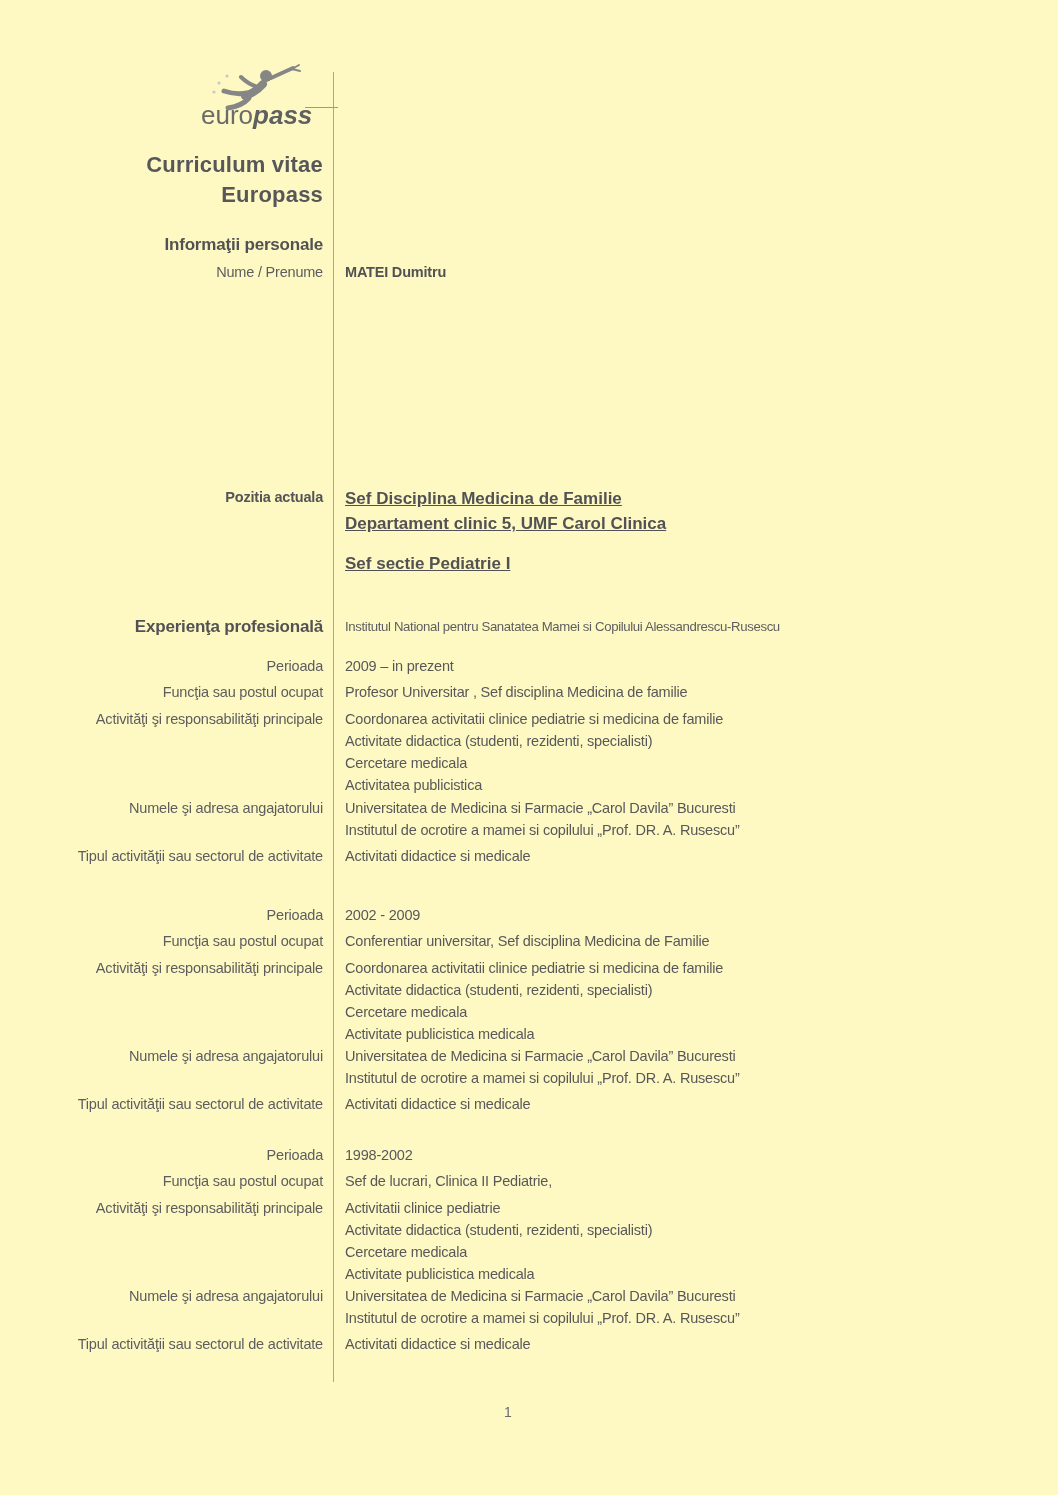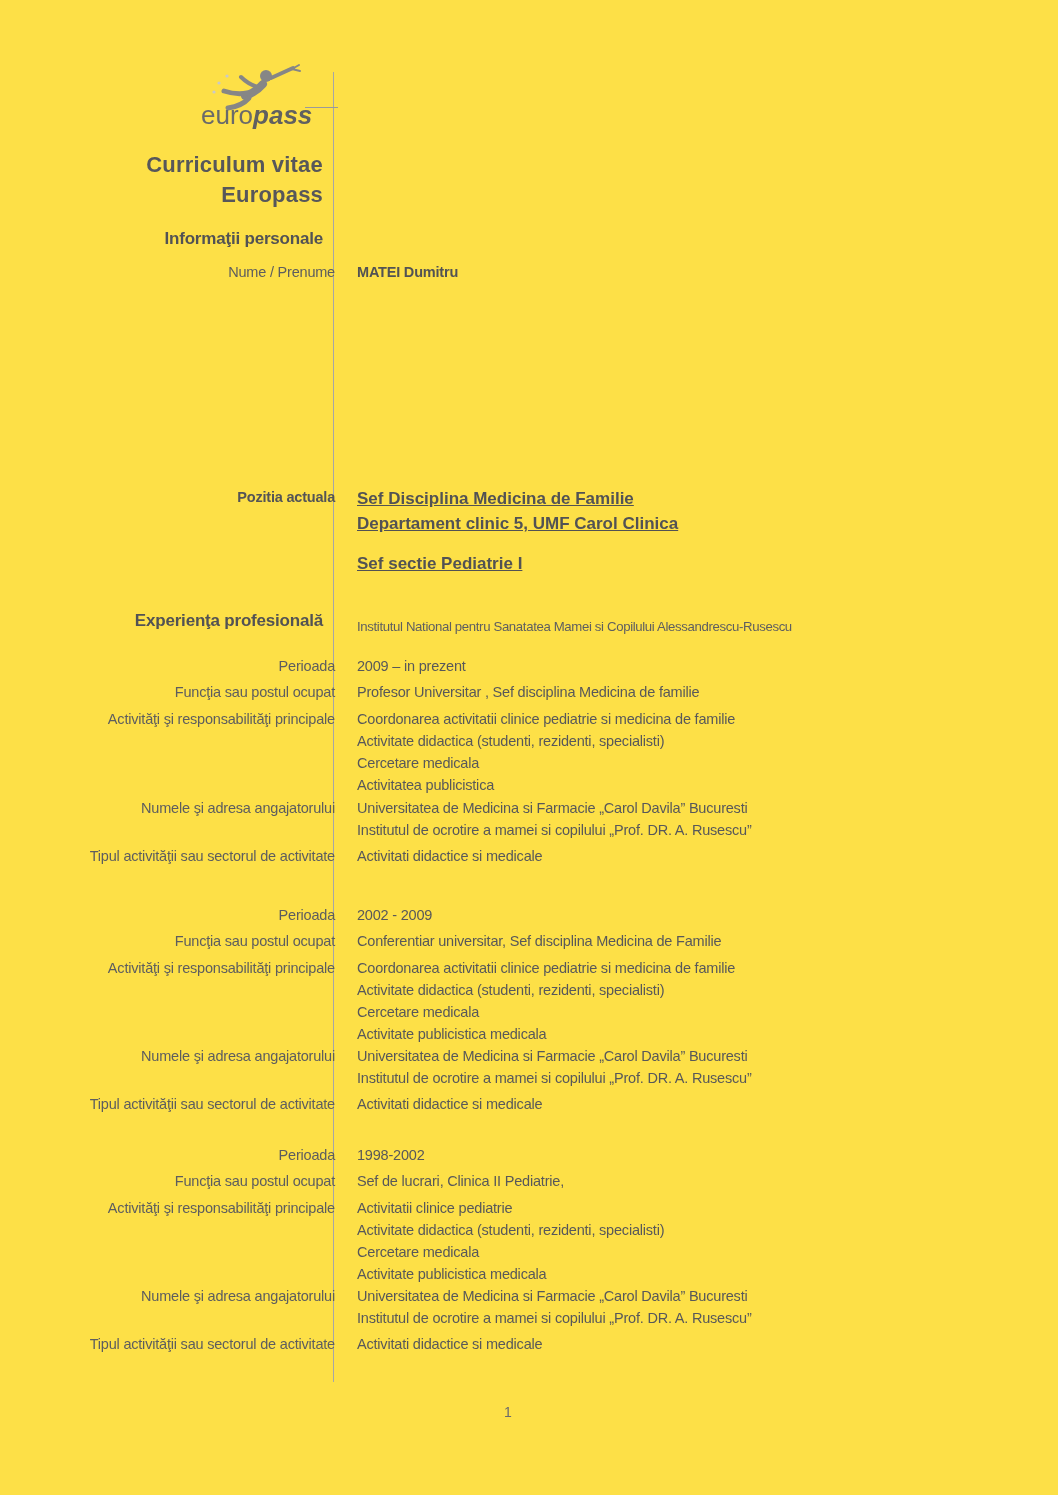--- a/index.html
+++ b/index.html
@@ -1,21 +1,21 @@
 <!DOCTYPE html>
 <html><head>
 <meta charset="utf-8">
 <style>
   * { margin:0; padding:0; box-sizing:border-box; }
   html,body { background:#ffffff; }
   .page {
     position:relative;
     width:1058px; height:1495px;
     margin:0 auto;
-    background:#fde047;
+    background:#fef9c3;
     font-family:"Liberation Sans", sans-serif;
     color:#5b5b5d;
     overflow:hidden;
   }
   .vdivider {
     position:absolute; left:333px; top:72px;
     width:1px; height:1310px; background:#a6a6a6;
   }
   .hrule {
     position:absolute; left:305px; top:107px;
@@ -30,25 +30,26 @@
   .wordmark .pass { font-style:italic; font-weight:bold; color:#606060; }
   .doc-title {
     position:absolute; left:0; top:150px; width:323px;
     text-align:right; font-weight:bold; font-size:22px; line-height:30px;
     color:#57575a; letter-spacing:0.2px;
   }
   .section-title {
     position:absolute; left:0; width:323px;
     text-align:right; font-weight:bold; font-size:17px; color:#525254;
     letter-spacing:-0.2px;
+    margin-top:6px;
   }
   .row { position:absolute; left:0; width:1058px; display:flex; align-items:flex-start; }
   .lbl {
     flex:none; width:323px; text-align:right;
-    font-size:14.5px; line-height:22px; color:#5d5d5f; letter-spacing:-0.2px;margin-left:12px;
+    font-size:14.5px; line-height:22px; color:#5d5d5f; letter-spacing:-0.2px;
   }
   .lbl.bold { font-weight:bold; color:#545456;padding-left:10px; }
   .val {
     flex:1; padding-left:22px;
     font-size:14.5px; line-height:22px; color:#58585a; letter-spacing:-0.2px;
   }
   .val.big { font-size:17px; font-weight:bold; line-height:25px; color:#525254; letter-spacing:0;text-decoration:underline; }
   .val.small { font-size:13.2px; letter-spacing:-0.35px; color:#5e5e60; }
   .val.bold { font-weight:bold; color:#525254; }
   .page-num {

